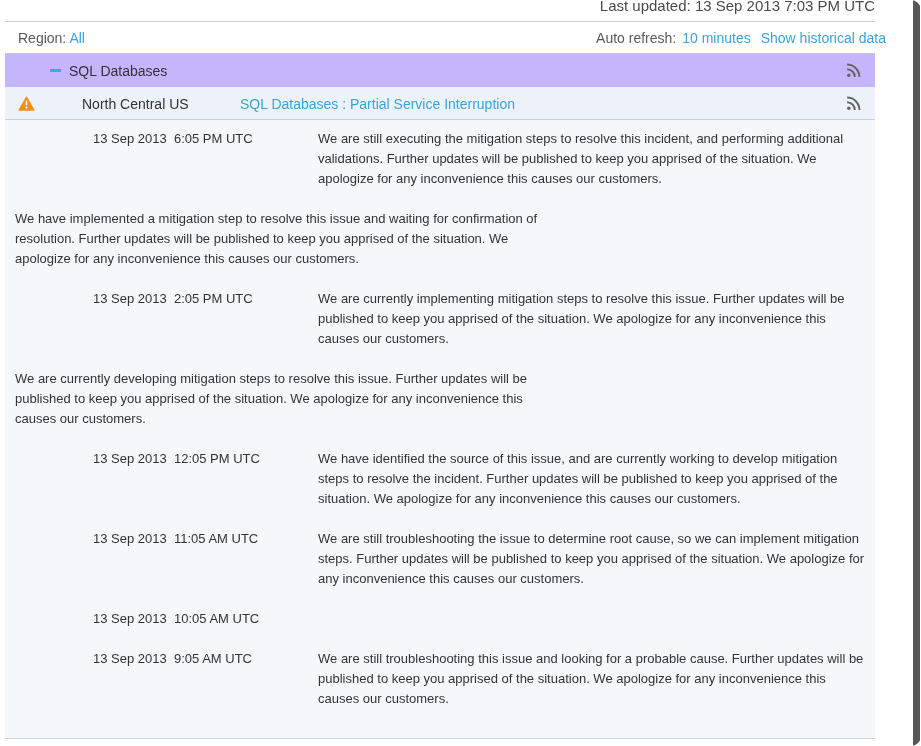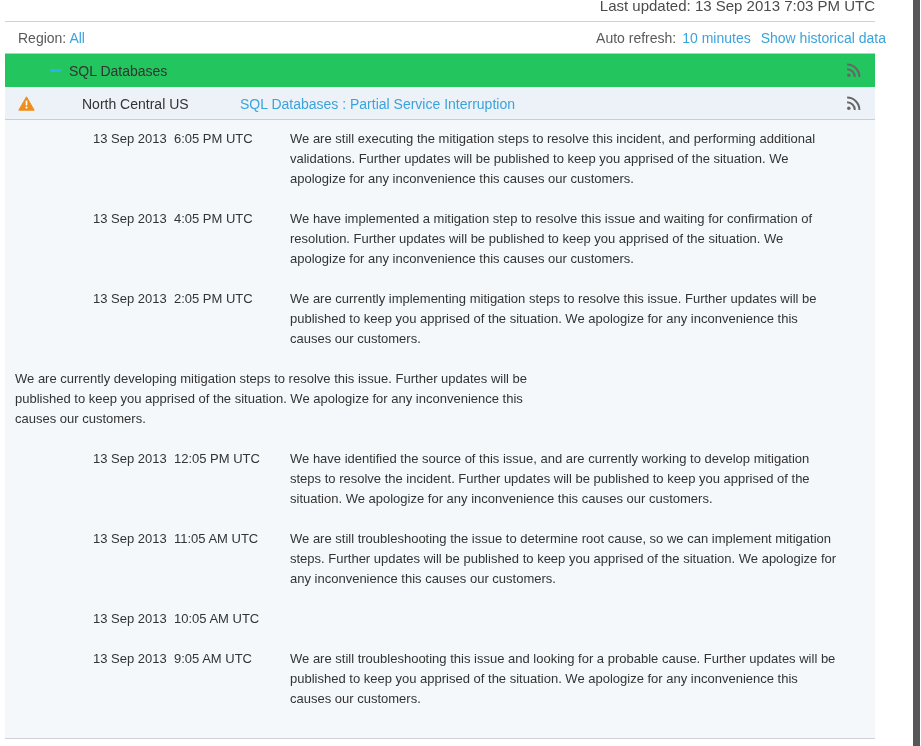--- a/index.html
+++ b/index.html
@@ -1,18 +1,18 @@
 <!DOCTYPE html>
 <html><head>
 <meta charset="utf-8">
 <style>
   html,body { margin:0; padding:0; background:#fff; }
   .screen {
     position:relative; width:921px; height:746px; overflow:hidden;
-    font-family:"Liberation Sans", sans-serif; background:#ffffff;
+    font-family:"Liberation Sans", sans-serif; background:#ffffff;border-radius:10px;
     -webkit-font-smoothing:antialiased;
   }
   .topbar {
     position:absolute; top:-4px; left:0; right:46px;
     text-align:right; font-size:15px; color:#4b4b4b; line-height:20px;
   }
   .top-line {
     position:absolute; top:21px; left:5px; right:46px; height:1px; background:#d2d2d2;
   }
   .filter-row {
@@ -25,21 +25,21 @@
   .filter-right { margin-left:auto; display:flex; align-items:center; }
   .filter-right .auto-val { margin-left:6px; }
   .filter-right .hist { margin-left:10px; }
 
   .panel {
     position:absolute; left:5px; right:46px; top:53px; bottom:7px;
     border-top:1px solid #c6c6c6; border-bottom:1px solid #ccd2d8;
     display:flex; flex-direction:column; overflow:hidden;
   }
   .group-row {
-    height:33px; flex:0 0 33px; background:#22c55e;
+    height:33px; flex:0 0 33px; background:#c4b5fd;
     display:flex; align-items:center;
     padding:0 14px 0 45px; font-size:14px; color:#333;
     border-bottom:1px solid #eef1f4;
   }
   .minus-icon {
     display:inline-block; width:11px; height:3px; background:#2db2e6;
     margin-right:8px; cursor:pointer;
   }
   .incident-row {
     height:31px; flex:0 0 31px; background:#ecf2f8;
@@ -48,21 +48,21 @@
     border-bottom:1px solid #c9ced4;
   }
   .incident-region { margin-left:47px; width:158px; flex-shrink:0; }
   .rss { margin-left:auto; display:flex; align-items:center; cursor:pointer; }
 
   .updates {
     flex:1 1 auto; background:#f4f8fb; padding-top:9px; overflow:hidden;
   }
   .update-row {
     display:flex; margin-bottom:20px;
-    font-size:13px; line-height:20px; color:#333;
+    font-size:13px; line-height:20px; color:#333;gap:28px;
   }
   .update-ts { margin-left:88px; width:187px; flex-shrink:0; white-space:pre; }
   .update-msg { margin-left:10px; width:548px; }
 
   .scrollbar {
     position:absolute; top:0; right:1px; width:7px; height:746px;
     background:#57575a; cursor:pointer;
   }
 </style>
 </head>
@@ -120,21 +120,20 @@
       </span>
     </div>
 
     <div class="updates">
   <div class="update-row">
     <div class="update-ts">13 Sep 2013  6:05 PM UTC</div>
     <div class="update-msg">We are still executing the mitigation steps to resolve this incident, and performing additional validations. Further updates will be published to keep you apprised of the situation. We apologize for any inconvenience this causes our customers.</div>
   </div>
 
   <div class="update-row">
-    <div class="update-ts">13 Sep 2013  4:05 PM UTC</div>
     <div class="update-msg">We have implemented a mitigation step to resolve this issue and waiting for confirmation of resolution. Further updates will be published to keep you apprised of the situation. We apologize for any inconvenience this causes our customers.</div>
   </div>
 
   <div class="update-row">
     <div class="update-ts">13 Sep 2013  2:05 PM UTC</div>
     <div class="update-msg">We are currently implementing mitigation steps to resolve this issue. Further updates will be published to keep you apprised of the situation. We apologize for any inconvenience this causes our customers.</div>
   </div>
 
   <div class="update-row">
     <div class="update-msg">We are currently developing mitigation steps to resolve this issue. Further updates will be published to keep you apprised of the situation. We apologize for any inconvenience this causes our customers.</div>

